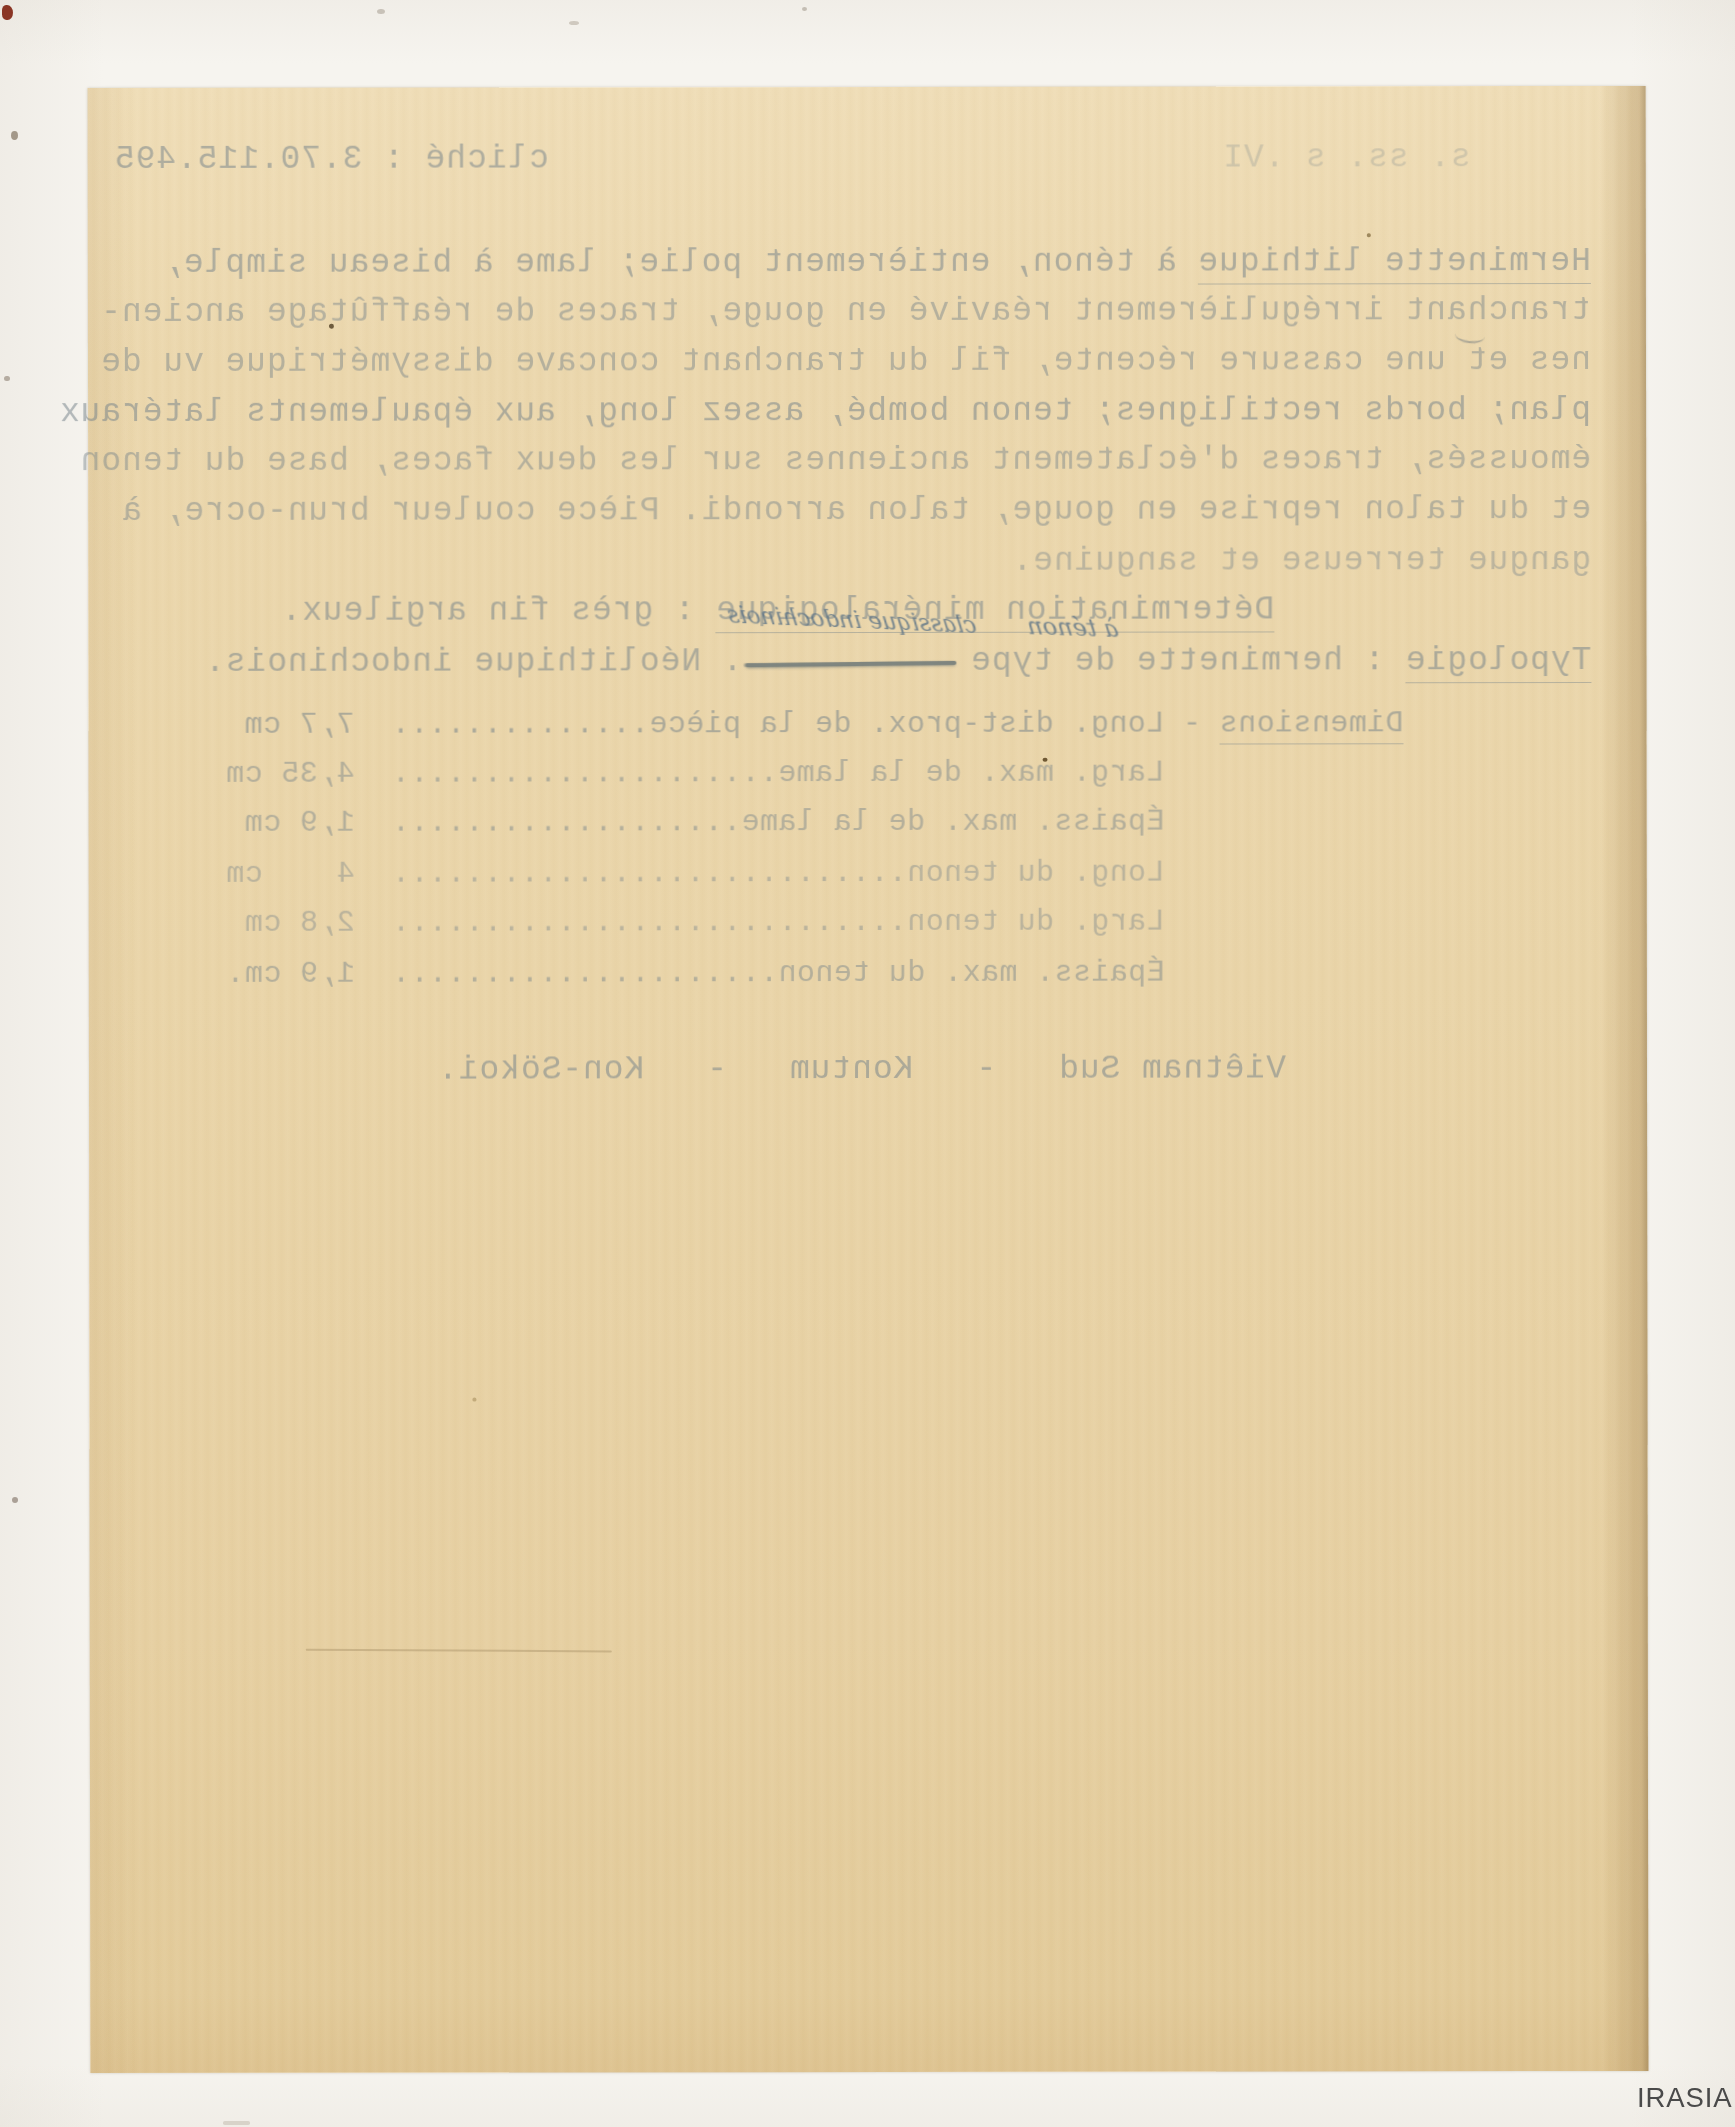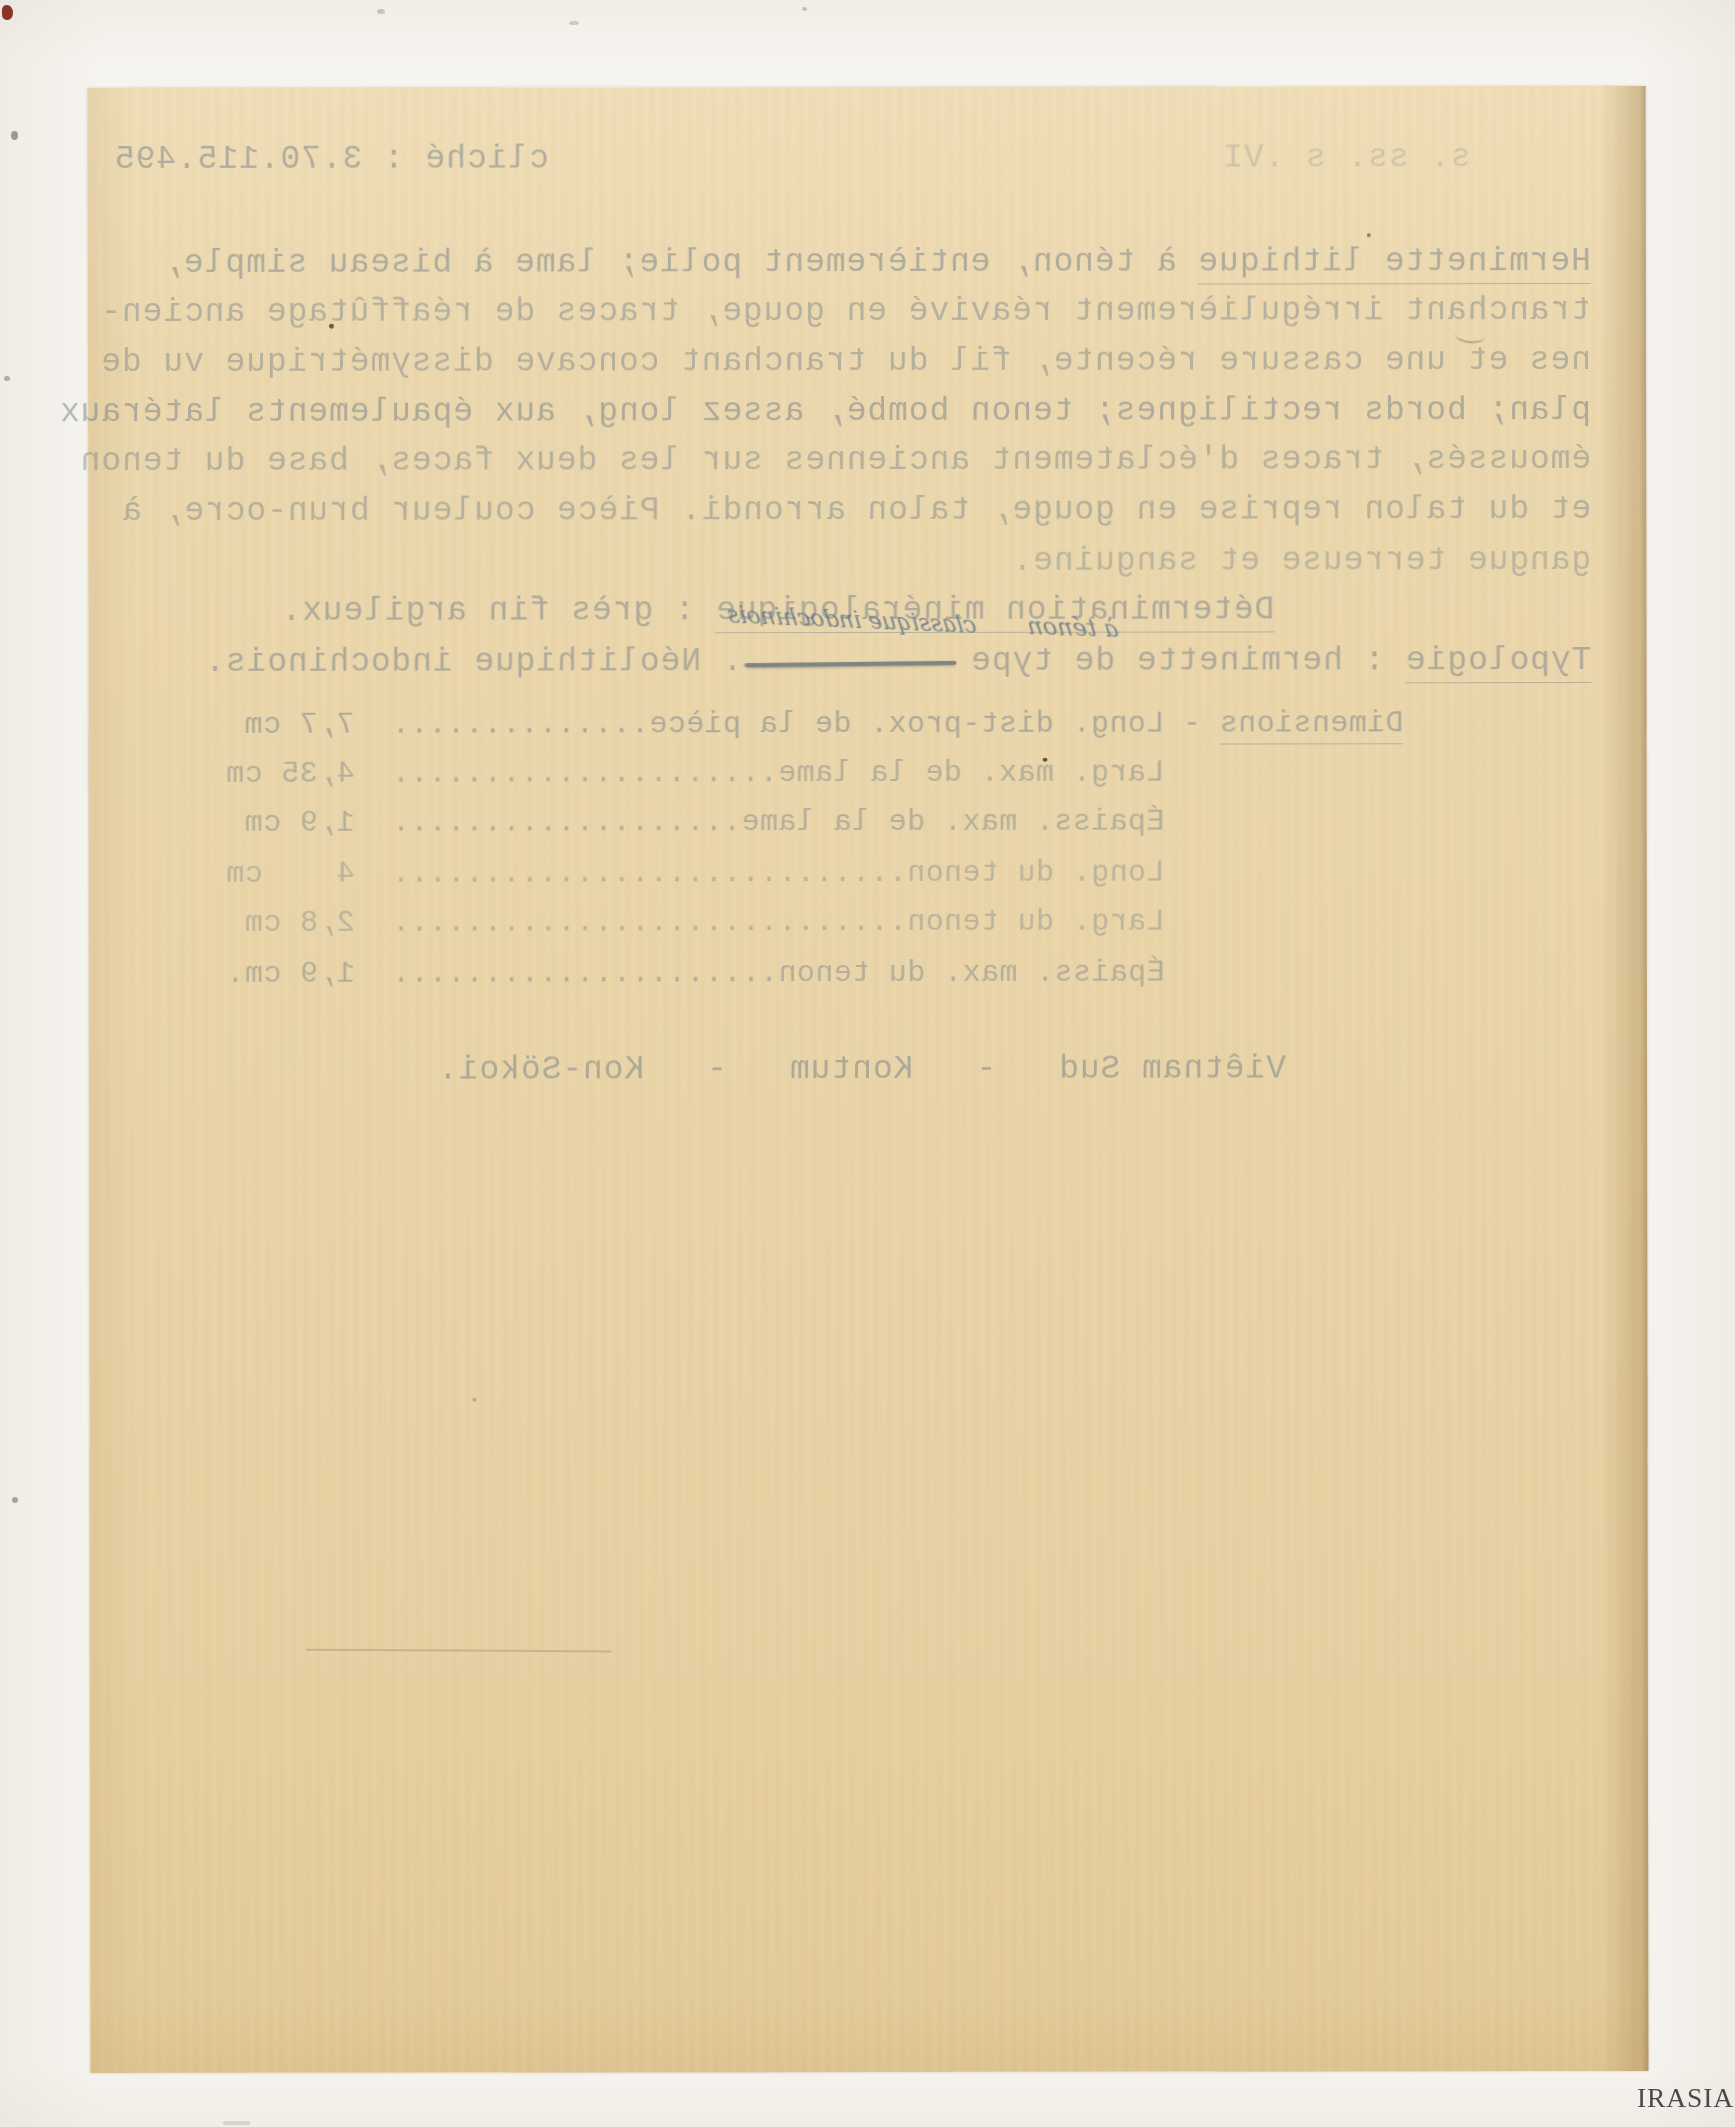--- a/index.html
+++ b/index.html
@@ -62,21 +62,21 @@
     box-shadow:0 1.8px 2.7px -0.9px rgba(62,84,100,.5), 1.8px 0 0.9px rgba(62,84,100,.35);
   }
   .ink-tick{
     position:absolute;width:30px;height:14px;
     border-bottom:2.7px solid rgba(90,105,118,.45);border-radius:50%;
     transform:rotate(-6deg);filter:blur(0.4px);
   }
 
   .watermark{
     position:absolute;left:1637px;top:2082px;
-    font-family:Liberation Serif, serif;
+    font-family:Liberation Sans, sans-serif;
     font-size:27.5px;color:#4a4a4a;letter-spacing:0.9px;
   }
 </style>
 </head>
 <body>
 
 <div class="bg-texture"></div>
 
 <div class="speck" style="left:1.8px;top:5.3px;width:11.5px;height:15px;background:#8a3524;border-radius:40% 60% 55% 45%;"></div>
 <div class="speck" style="left:10.6px;top:131px;width:7px;height:8.9px;background:#a39889;"></div>

